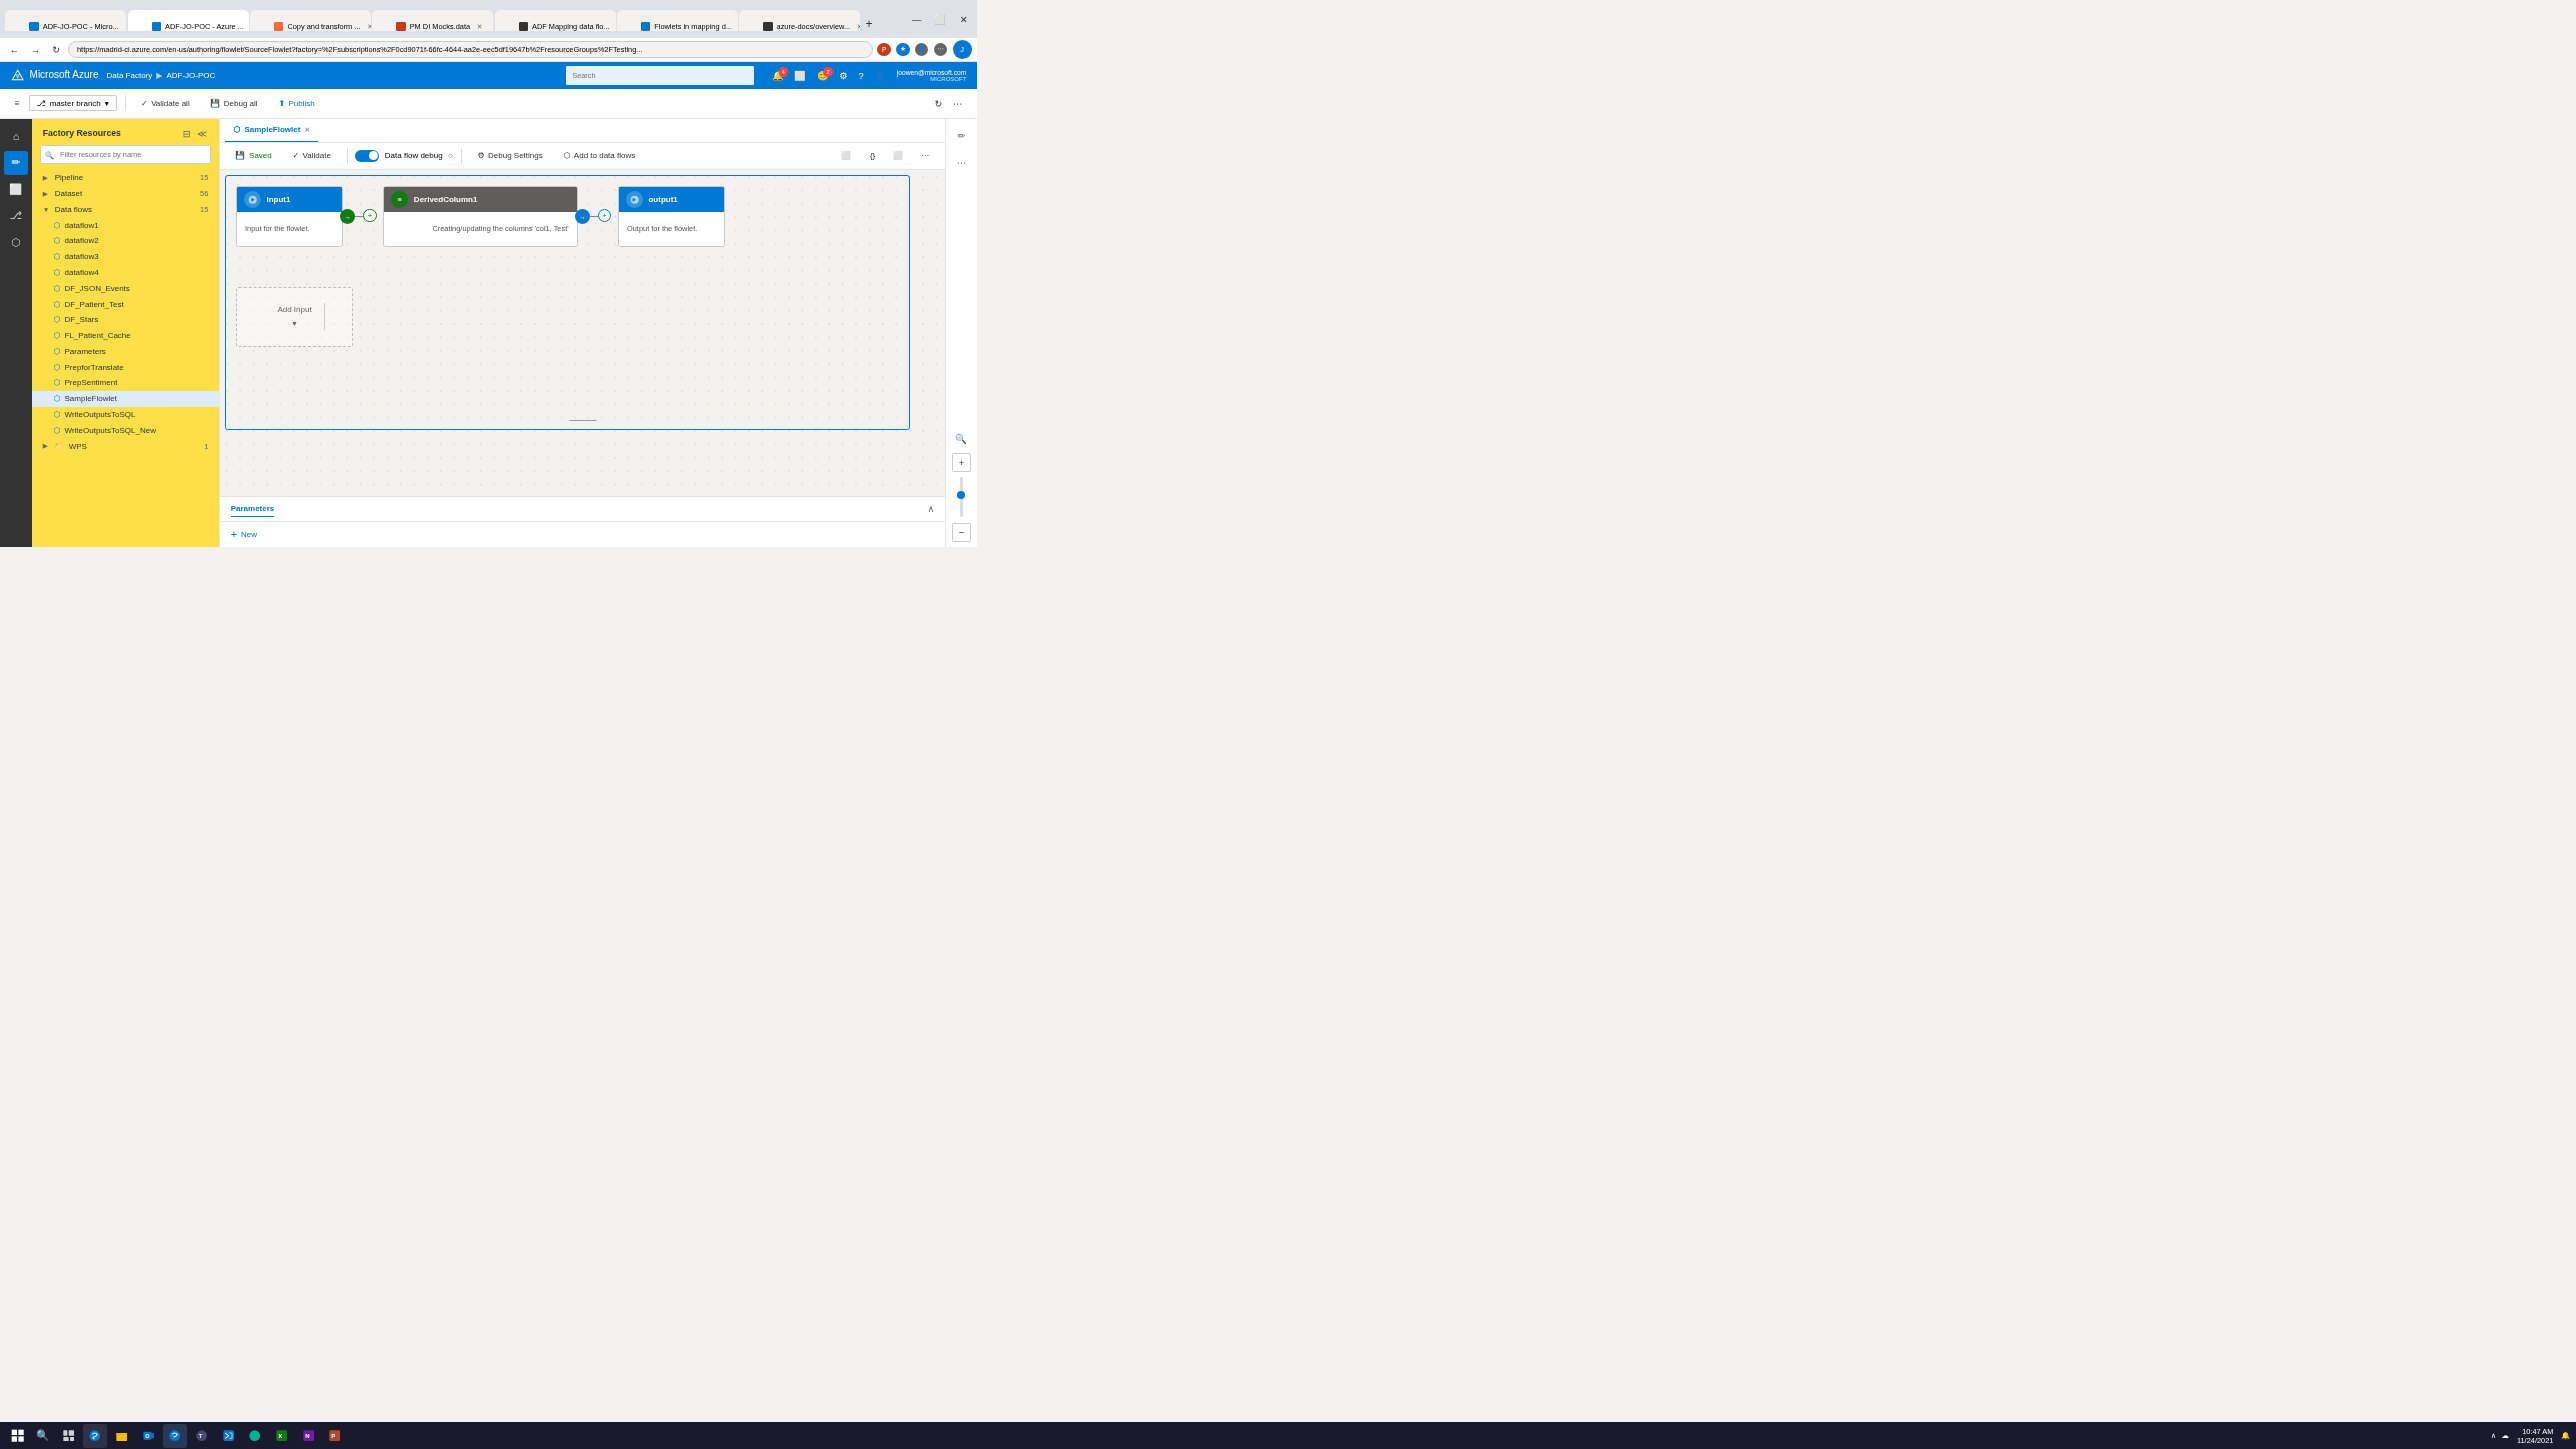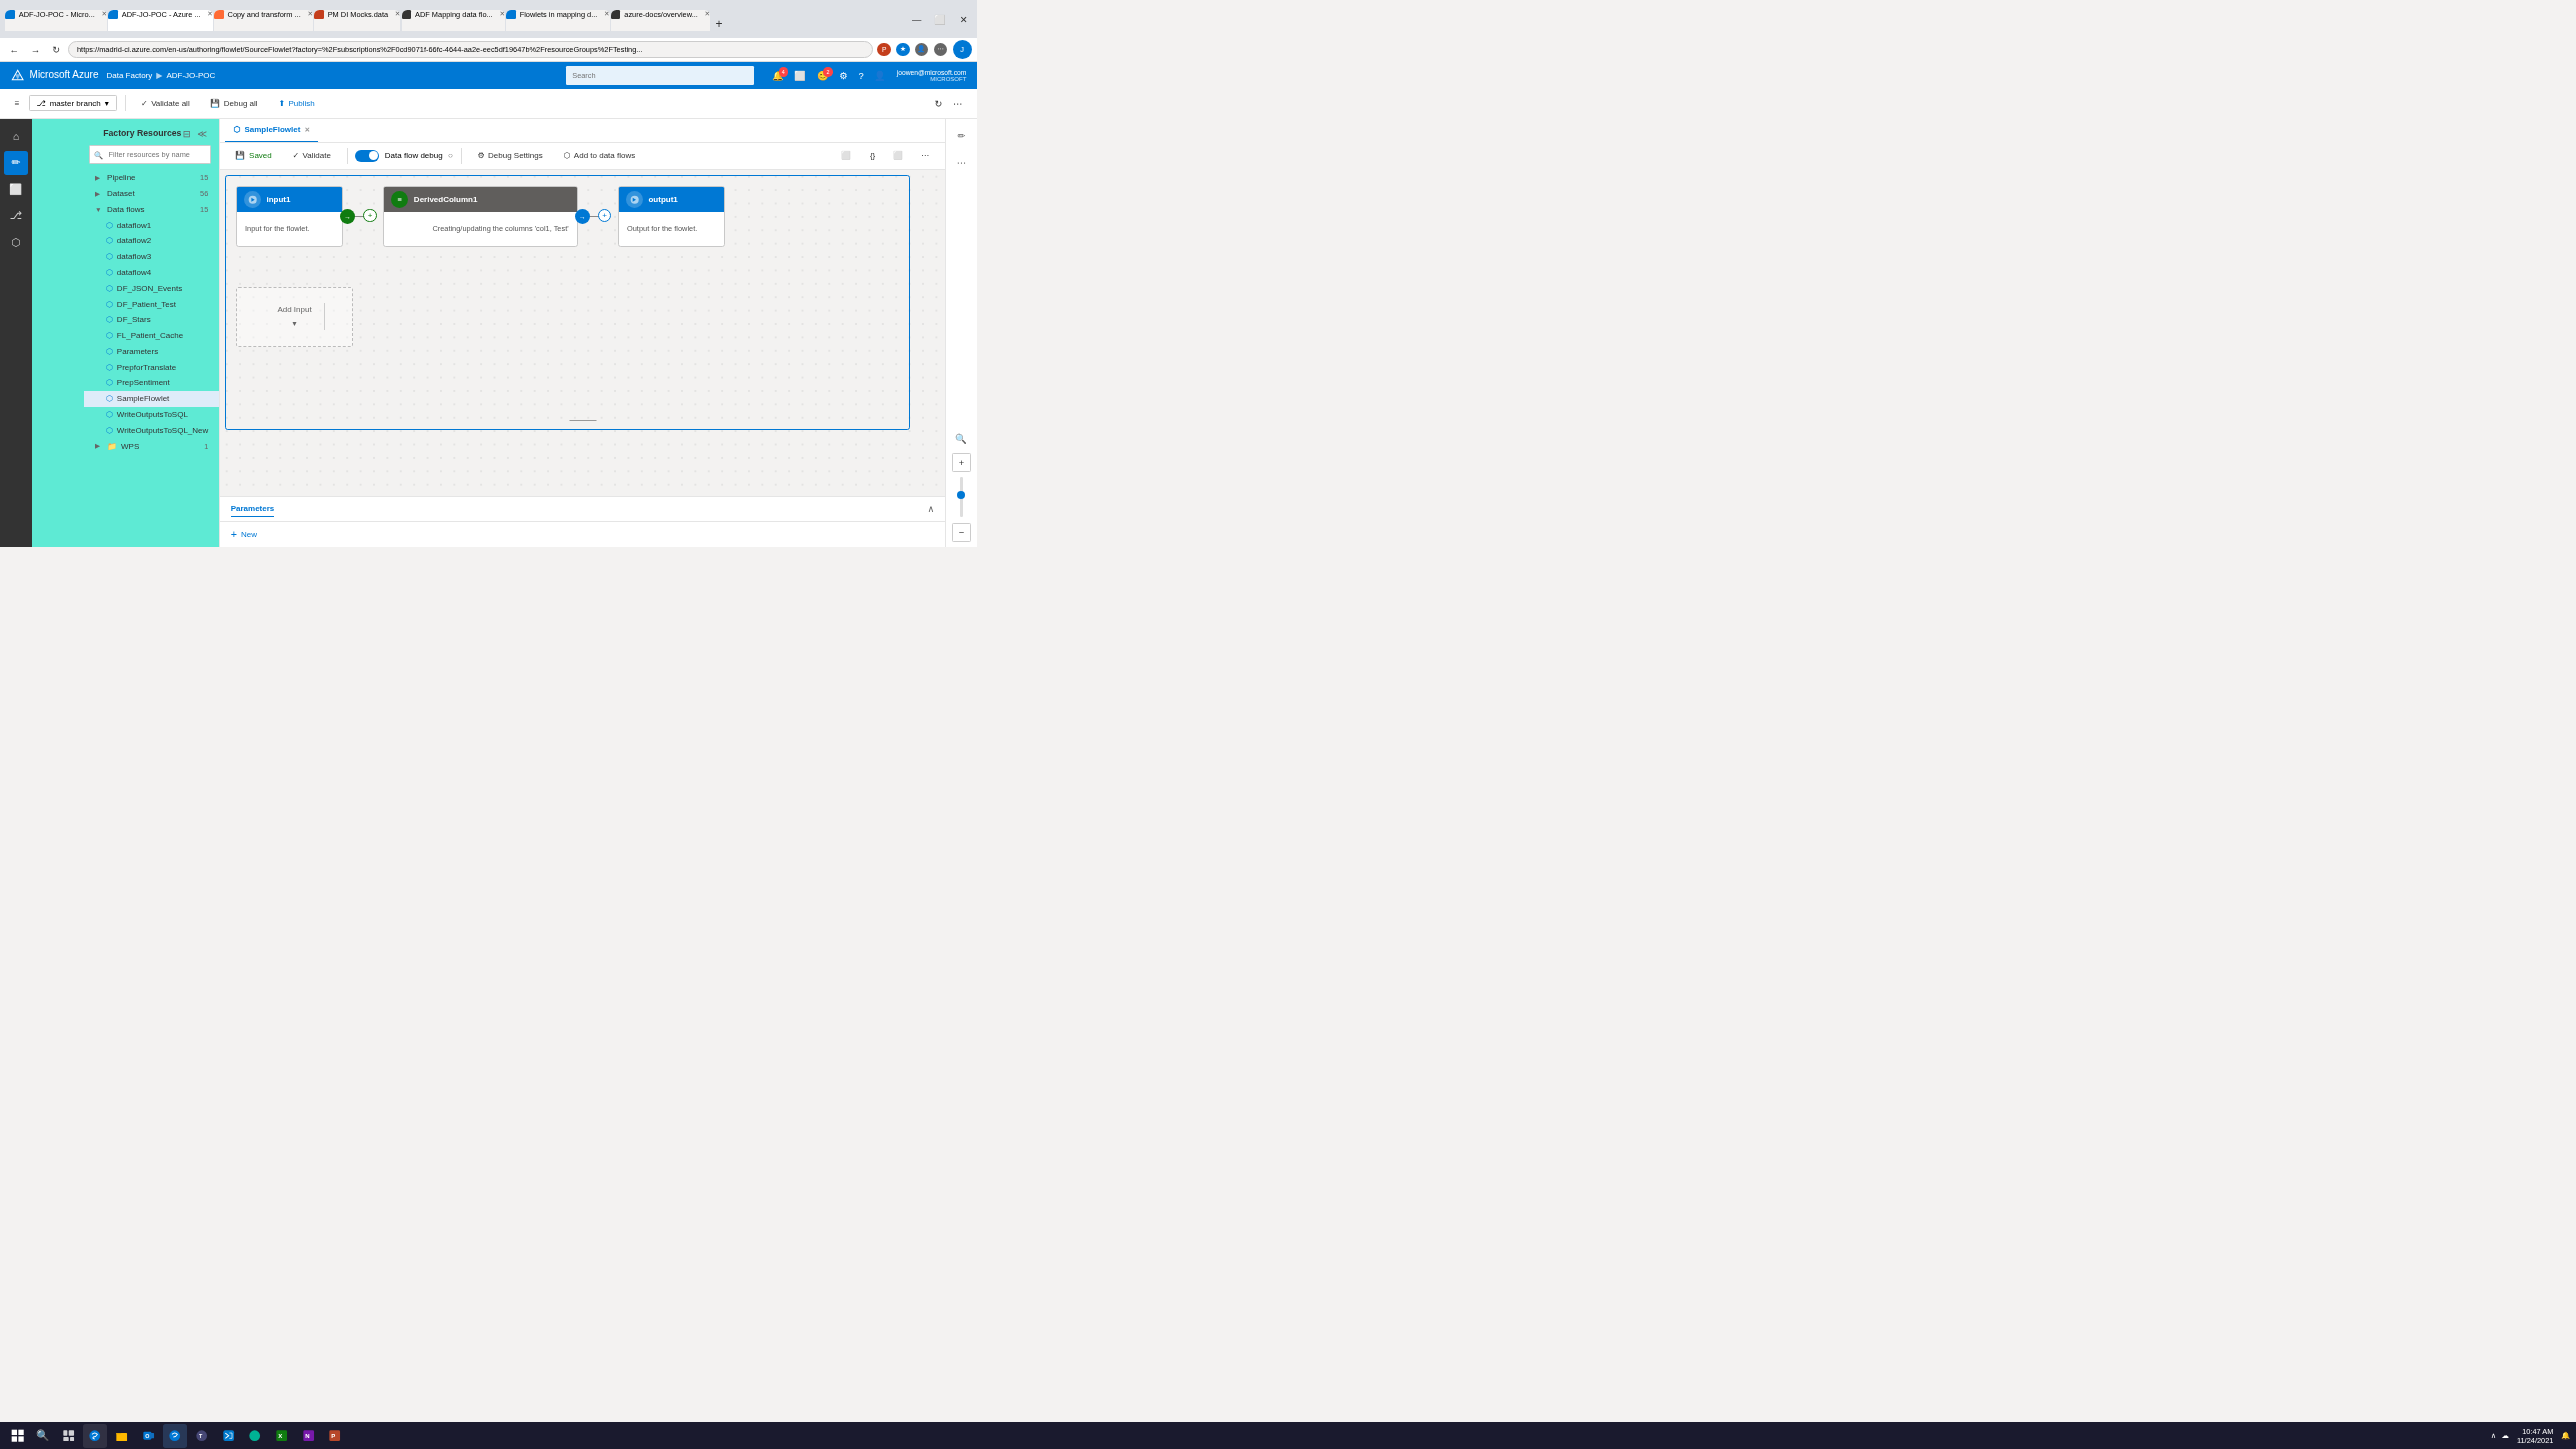--- a/index.html
+++ b/index.html
@@ -1,21 +1,21 @@
 <!DOCTYPE html>
 <html style="font-size:10.7px"><head>
   <meta charset="utf-8">
   <style>
     * { box-sizing: border-box; margin: 0; padding: 0; font-family: 'Segoe UI', sans-serif; }
     body { width: 977px; height: 547px; overflow: hidden; background: #f3f2f1; font-size: 8px; }
 
     
     .browser-chrome { background: #dee1e6; height: 38px; display: flex; align-items: center; padding: 0 5.4px; gap: 2.7px; }
     .browser-tabs { display: flex; align-items: flex-end; height: 24px; gap: 1.3px; }
-    .tab { display: flex; align-items: flex-start; padding: 0 0; height: 21.5px; background: #f3f2f1; border-radius: 5.4px 5.4px 0 0; font-size: 7.4px; gap: 4px; cursor: pointer; max-width: 121px; white-space: nowrap; overflow: hidden; text-overflow: ellipsis; }
+    .tab { display: flex; align-items: flex-end; padding: 0 24px; height: 21.5px; background: #f3f2f1; border-radius: 5.4px 5.4px 0 0; font-size: 7.4px; gap: 4px; cursor: pointer; max-width: 121px; white-space: nowrap; overflow: hidden; text-overflow: ellipsis; }
     .tab.active { background: #ffffff; }
     .tab-favicon { width: 9.4px; height: 9.4px; border-radius: 1.3px; background: #0078d4; flex-shrink: 0; }
     .tab-close { margin-left: 2.7px; color: #666; font-size: 6.7px; cursor: pointer; flex-shrink: 0; }
     .tab-new { background: none; border: none; font-size: 12px; cursor: pointer; padding: 0 4px; color: #333; }
     .browser-controls { background: #ffffff; height: 24px; display: flex; align-items: center; padding: 0 5.4px; gap: 4px; border-bottom: 0.7px solid #ddd; }
     .nav-btn { background: none; border: none; cursor: pointer; padding: 2.7px 4px; border-radius: 2.7px; font-size: 9.4px; color: #333; }
     .address-bar { flex: 1; height: 17.4px; border: 0.7px solid #ccc; border-radius: 10.7px; padding: 0 8px; font-size: 7.4px; background: #f3f2f1; }
     .browser-icons { display: flex; gap: 5.4px; align-items: center; }
     .browser-icon { width: 13.4px; height: 13.4px; border-radius: 50%; background: #666; display: flex; align-items: center; justify-content: center; color: white; font-size: 6.7px; cursor: pointer; }
     .user-avatar { width: 19px; height: 19px; border-radius: 50%; background: #0078d4; display: flex; align-items: center; justify-content: center; color: white; font-size: 7.4px; cursor: pointer; }
@@ -41,21 +41,21 @@
 
     
     .main { display: flex; flex: 1; overflow: hidden; }
 
     
     .icon-sidebar { width: 32px; background: #333; display: flex; flex-direction: column; align-items: center; padding-top: 5.4px; gap: 2.7px; }
     .icon-sidebar-btn { width: 24px; height: 24px; display: flex; align-items: center; justify-content: center; border-radius: 2.7px; cursor: pointer; color: #ccc; font-size: 10.7px; }
     .icon-sidebar-btn.active { background: #0078d4; color: white; }
 
     
-    .resources-panel { width: 188px; background: #5eead4; border-right: 0.7px solid #e5e5e5; display: flex; flex-direction: column; overflow: hidden; align-items: flex-end; }
+    .resources-panel { width: 188px; background: #fde047; border-right: 0.7px solid #e5e5e5; display: flex; flex-direction: column; overflow: hidden; }
     .resources-header { padding: 8px 10.7px 5.4px; display: flex; align-items: center; justify-content: space-between; }
     .resources-title { font-size: 8.7px; font-weight: 600; color: #333; }
     .resources-controls { display: flex; gap: 4px; }
     .resources-control-btn { background: none; border: none; cursor: pointer; color: #666; font-size: 9.4px; padding: 1.3px; }
     .search-box { margin: 0 8px 5.4px; position: relative; }
     .search-box input { width: 100%; height: 19px; border: 0.7px solid #ccc; border-radius: 1.3px; padding: 0 5.4px 0 19px; font-size: 7.4px; }
     .search-box-icon { position: absolute; left: 5.4px; top: 50%; transform: translateY(-50%); color: #666; font-size: 7.4px; }
     .add-btn { position: absolute; right: -21.5px; top: 0; width: 19px; height: 19px; background: none; border: none; cursor: pointer; color: #0078d4; font-size: 12px; }
     .resource-tree { flex: 1; overflow-y: auto; }
     .tree-item { display: flex; align-items: center; padding: 3.4px 10.7px; cursor: pointer; font-size: 8px; gap: 4px; }

